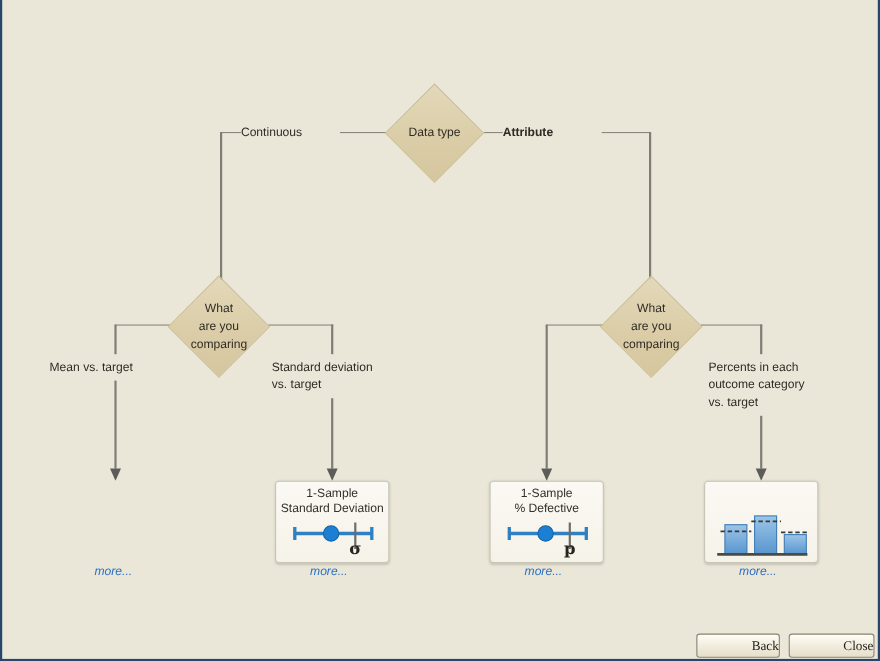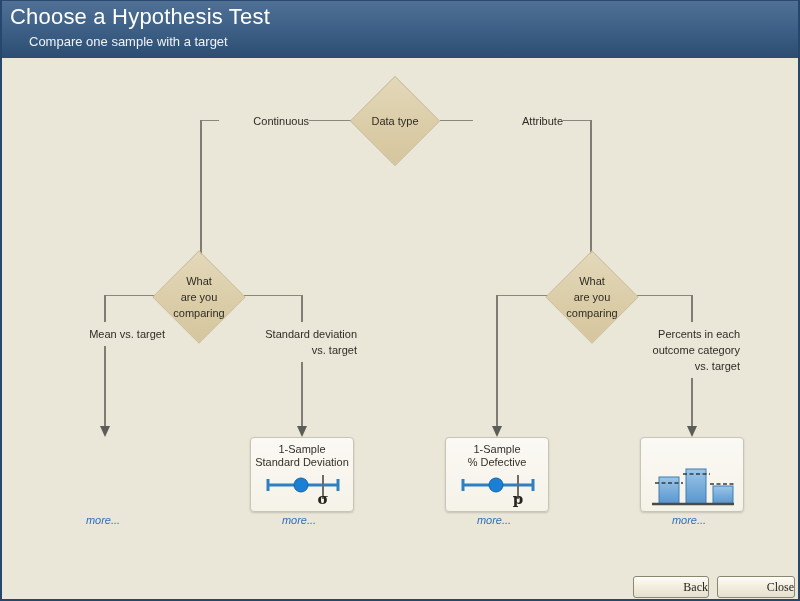--- a/index.html
+++ b/index.html
@@ -43,21 +43,21 @@
   .diamond.dec-left  { left:164px; top:264px; width:66px; height:66px; }
   .diamond.dec-right { left:557px; top:264px; width:66px; height:66px; }
 
   .diamond-label {
     position:absolute; width:70px; text-align:center;
     font-size:11px; line-height:16px; color:#2f2c25;
   }
 
   
   .line-label {
-    position:absolute; text-align:right; background:#eae7d9;
+    position:absolute; text-align:left; background:#eae7d9;
     font-size:11px; line-height:16px; color:#2f2c25; padding:2px 0;
   }
 
   
   .arrow-head {
     position:absolute; width:0; height:0;
     border-left:5px solid transparent; border-right:5px solid transparent;
     border-top:11px solid #5c5c58;
   }
 
@@ -94,24 +94,20 @@
     font-size:12px; color:#1f1e1a; text-align:right; cursor:pointer;
   }
   .btn.back  { left:631px; width:76px; }
   .btn.close { left:715px; width:78px; }
 </style>
 </head>
 <body>
 
 <div id="window">
 
-  <div class="header">
-    <div class="title">Choose a Hypothesis Test</div>
-    <div class="subtitle">Compare one sample with a target</div>
-  </div>
 
   <div class="h-line" style="left:199px;top:120px;width:150px;"></div>
   <div class="h-line" style="left:438px;top:120px;width:151px;"></div>
   <div class="v-line" style="left:198px;top:120px;height:135px;"></div>
   <div class="v-line" style="left:588px;top:120px;height:135px;"></div>
 
   <div class="h-line" style="left:103px;top:295px;width:50px;"></div>
   <div class="h-line" style="left:242px;top:295px;width:59px;"></div>
   <div class="h-line" style="left:495px;top:295px;width:51px;"></div>
   <div class="h-line" style="left:635px;top:295px;width:56px;"></div>
@@ -137,21 +133,21 @@
     <div>are you</div>
     <div>comparing</div>
   </div>
   <div class="diamond-label" style="left:555px;top:273px;">
     <div>What</div>
     <div>are you</div>
     <div>comparing</div>
   </div>
 
   <div class="line-label" style="left:217px;top:111px;width:90px;">Continuous</div>
-  <div class="line-label" style="left:471px;top:111px;width:90px;">Attribute</div>
+  <div class="line-label" style="left:455px;top:111px;width:90px;font-weight:bold;">Attribute</div>
 
   <div class="line-label" style="left:43px;top:322px;width:120px;padding:4px 0;">
     <div>Mean vs. target</div>
     <div></div>
   </div>
   <div class="line-label" style="left:245px;top:322px;width:110px;padding:4px 0;">
     <div>Standard deviation</div>
     <div>vs. target</div>
   </div>
   <div class="line-label" style="left:642px;top:322px;width:96px;padding:4px 0;">

